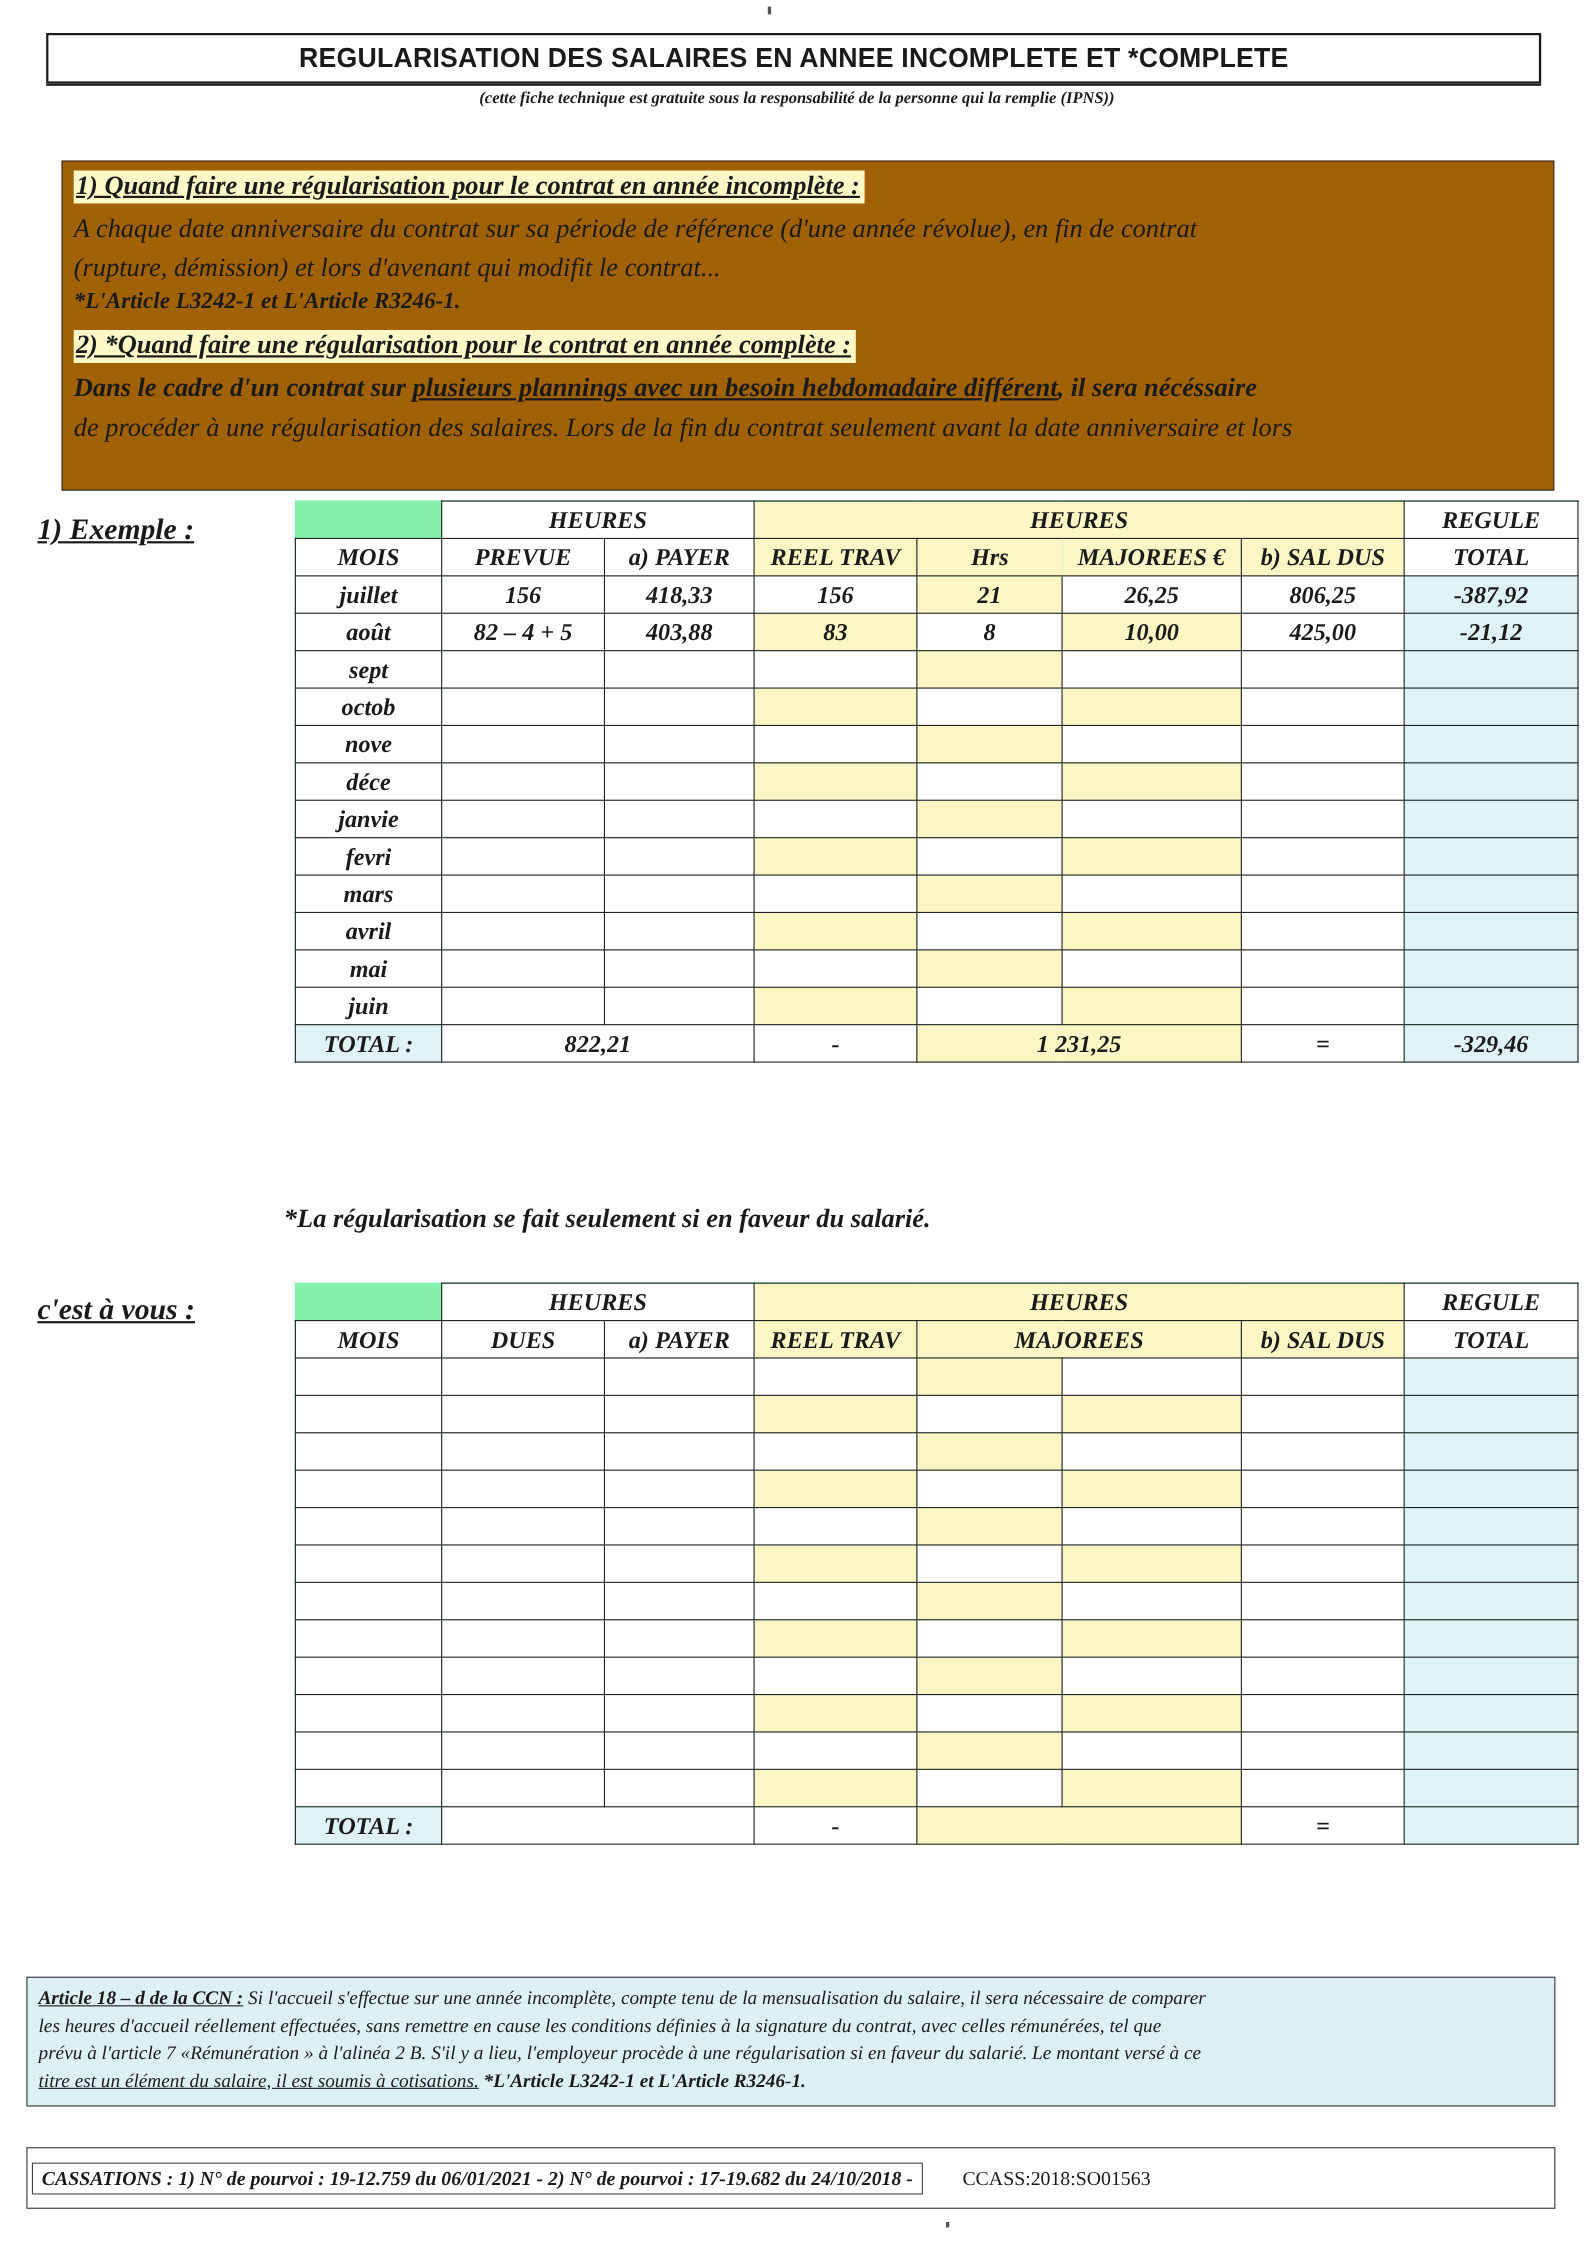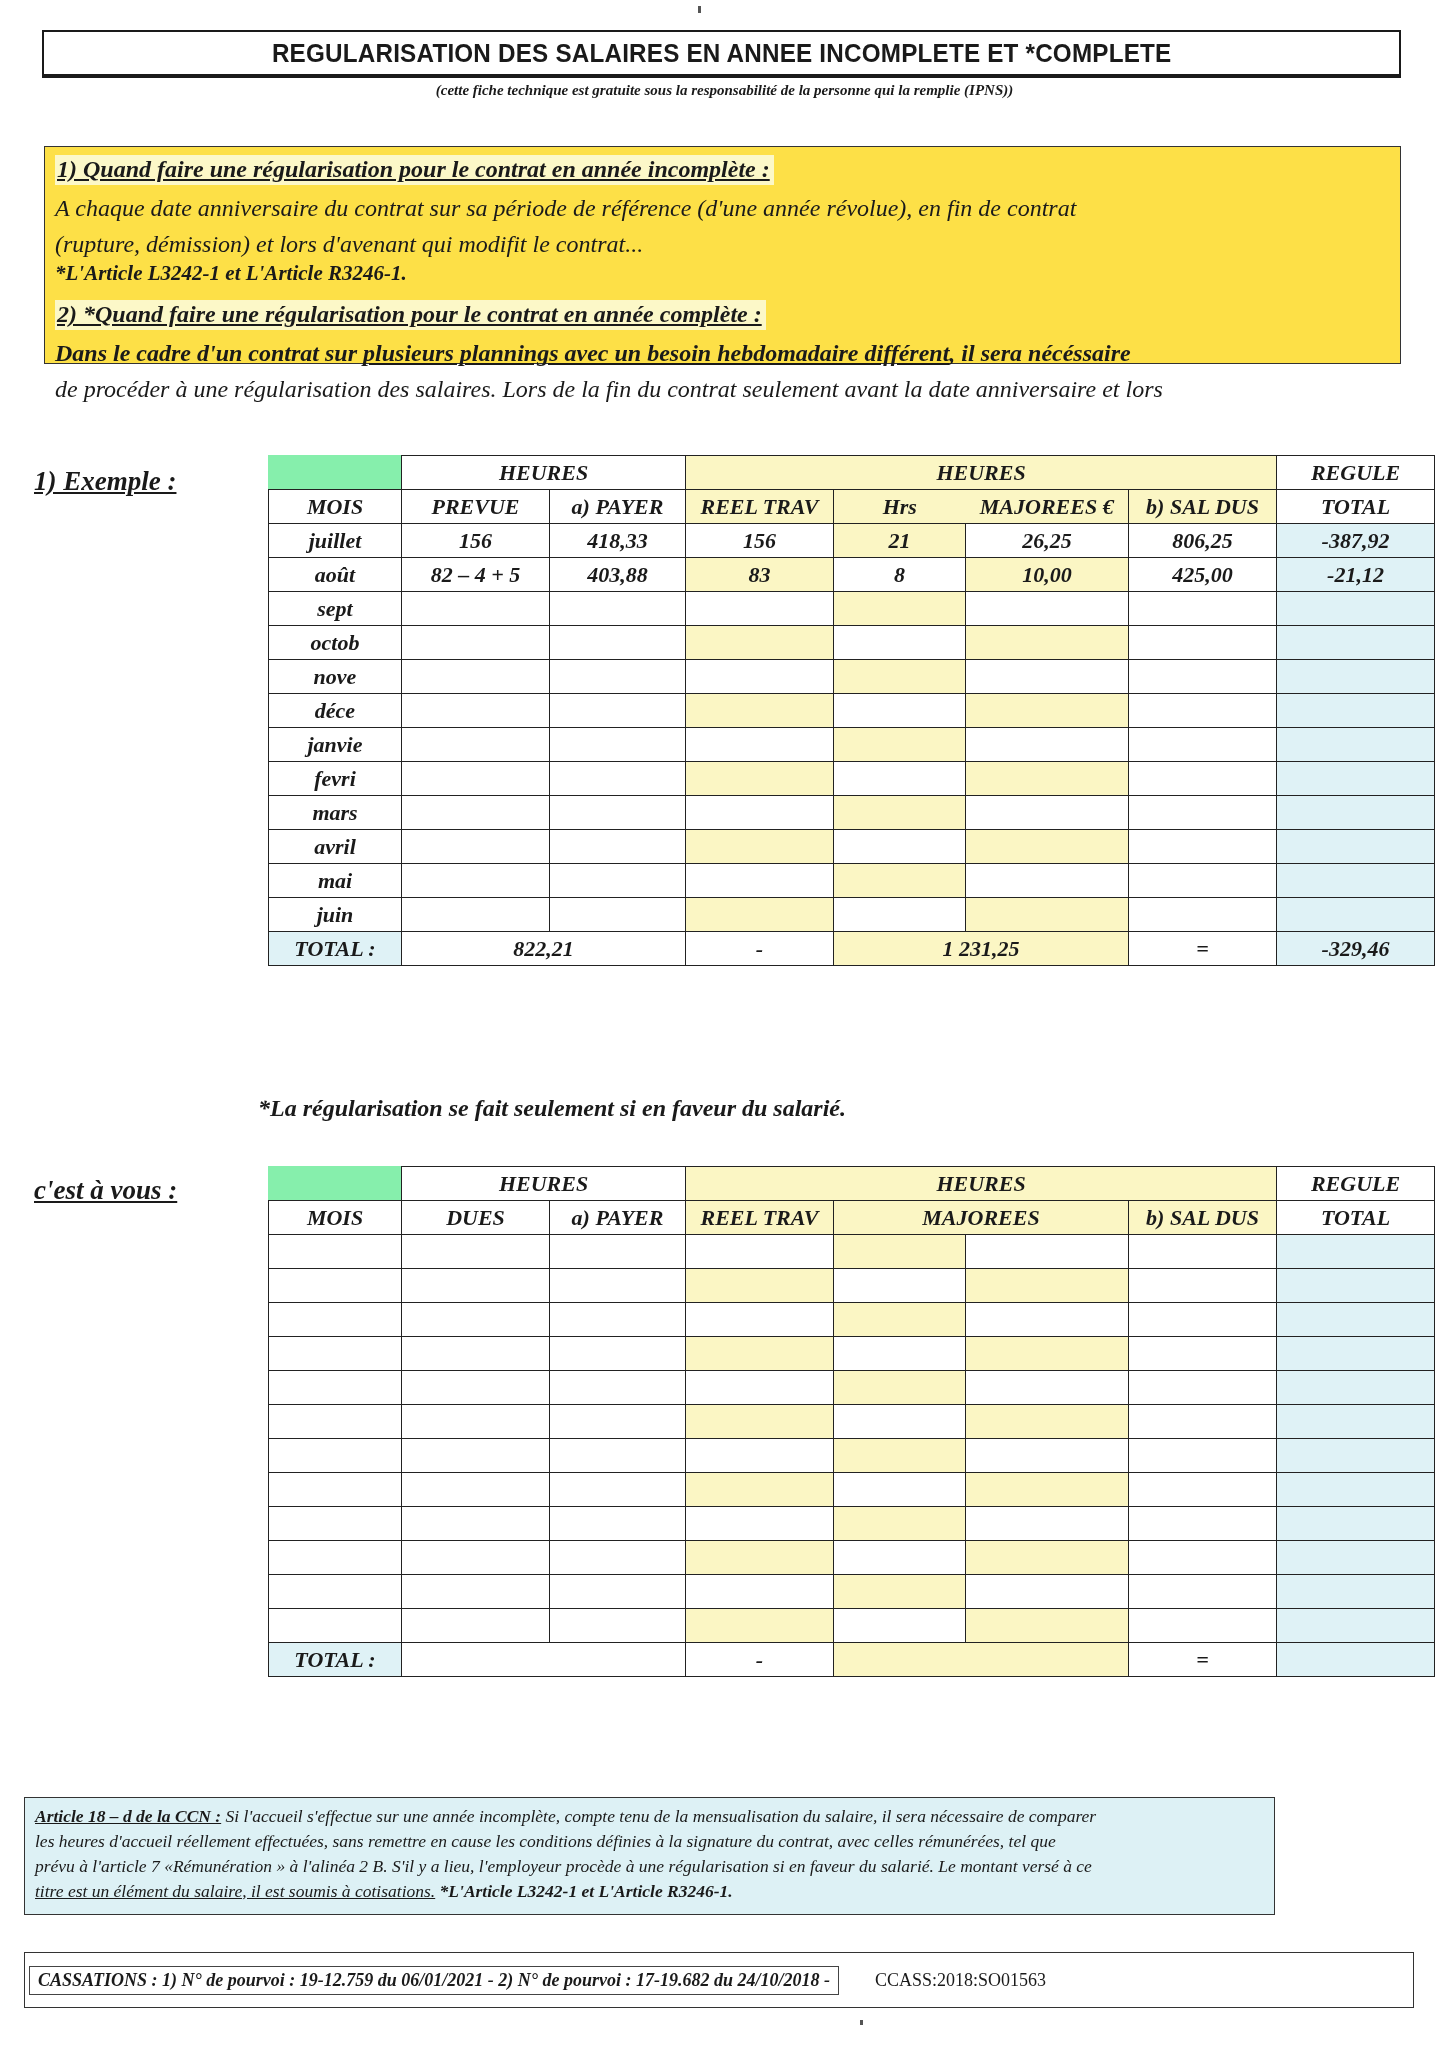--- a/index.html
+++ b/index.html
@@ -53,27 +53,27 @@
     text-align: center;
     font-family: "Liberation Serif", serif;
     font-style: italic;
     font-weight: bold;
     font-size: 15px;
   }
 
   
   .intro-box {
     position: absolute;
-    left: 44px;
+    left: 56px;
     top: 146px;
     width: 1357px;
-    height: 218px;
+    height: 300px;
     border: 1.5px solid #333;
     box-sizing: border-box;
-    background: #fde047;
+    background: #a16207;
     padding: 6px 10px 0 10px;
   }
   .hl {
     background: #fcf8c8;
     display: inline-block;
     padding: 1px 4px 2px 2px;
   }
   .sec-head {
     font-family: "Liberation Serif", serif;
     font-weight: bold;
@@ -195,21 +195,21 @@
     font-style: italic;
     font-size: 24px;
     white-space: nowrap;
   }
 
   
   .article-box {
     position: absolute;
     left: 24px;
     top: 1797px;
-    width: 1251px;
+    width: 1390px;
     height: 118px;
     border: 1.4px solid #333;
     background: #ddf1f5;
     box-sizing: border-box;
     padding: 6px 8px 0 10px;
   }
   .article-text {
     font-family: "Liberation Serif", serif;
     font-style: italic;
     font-size: 17.5px;

